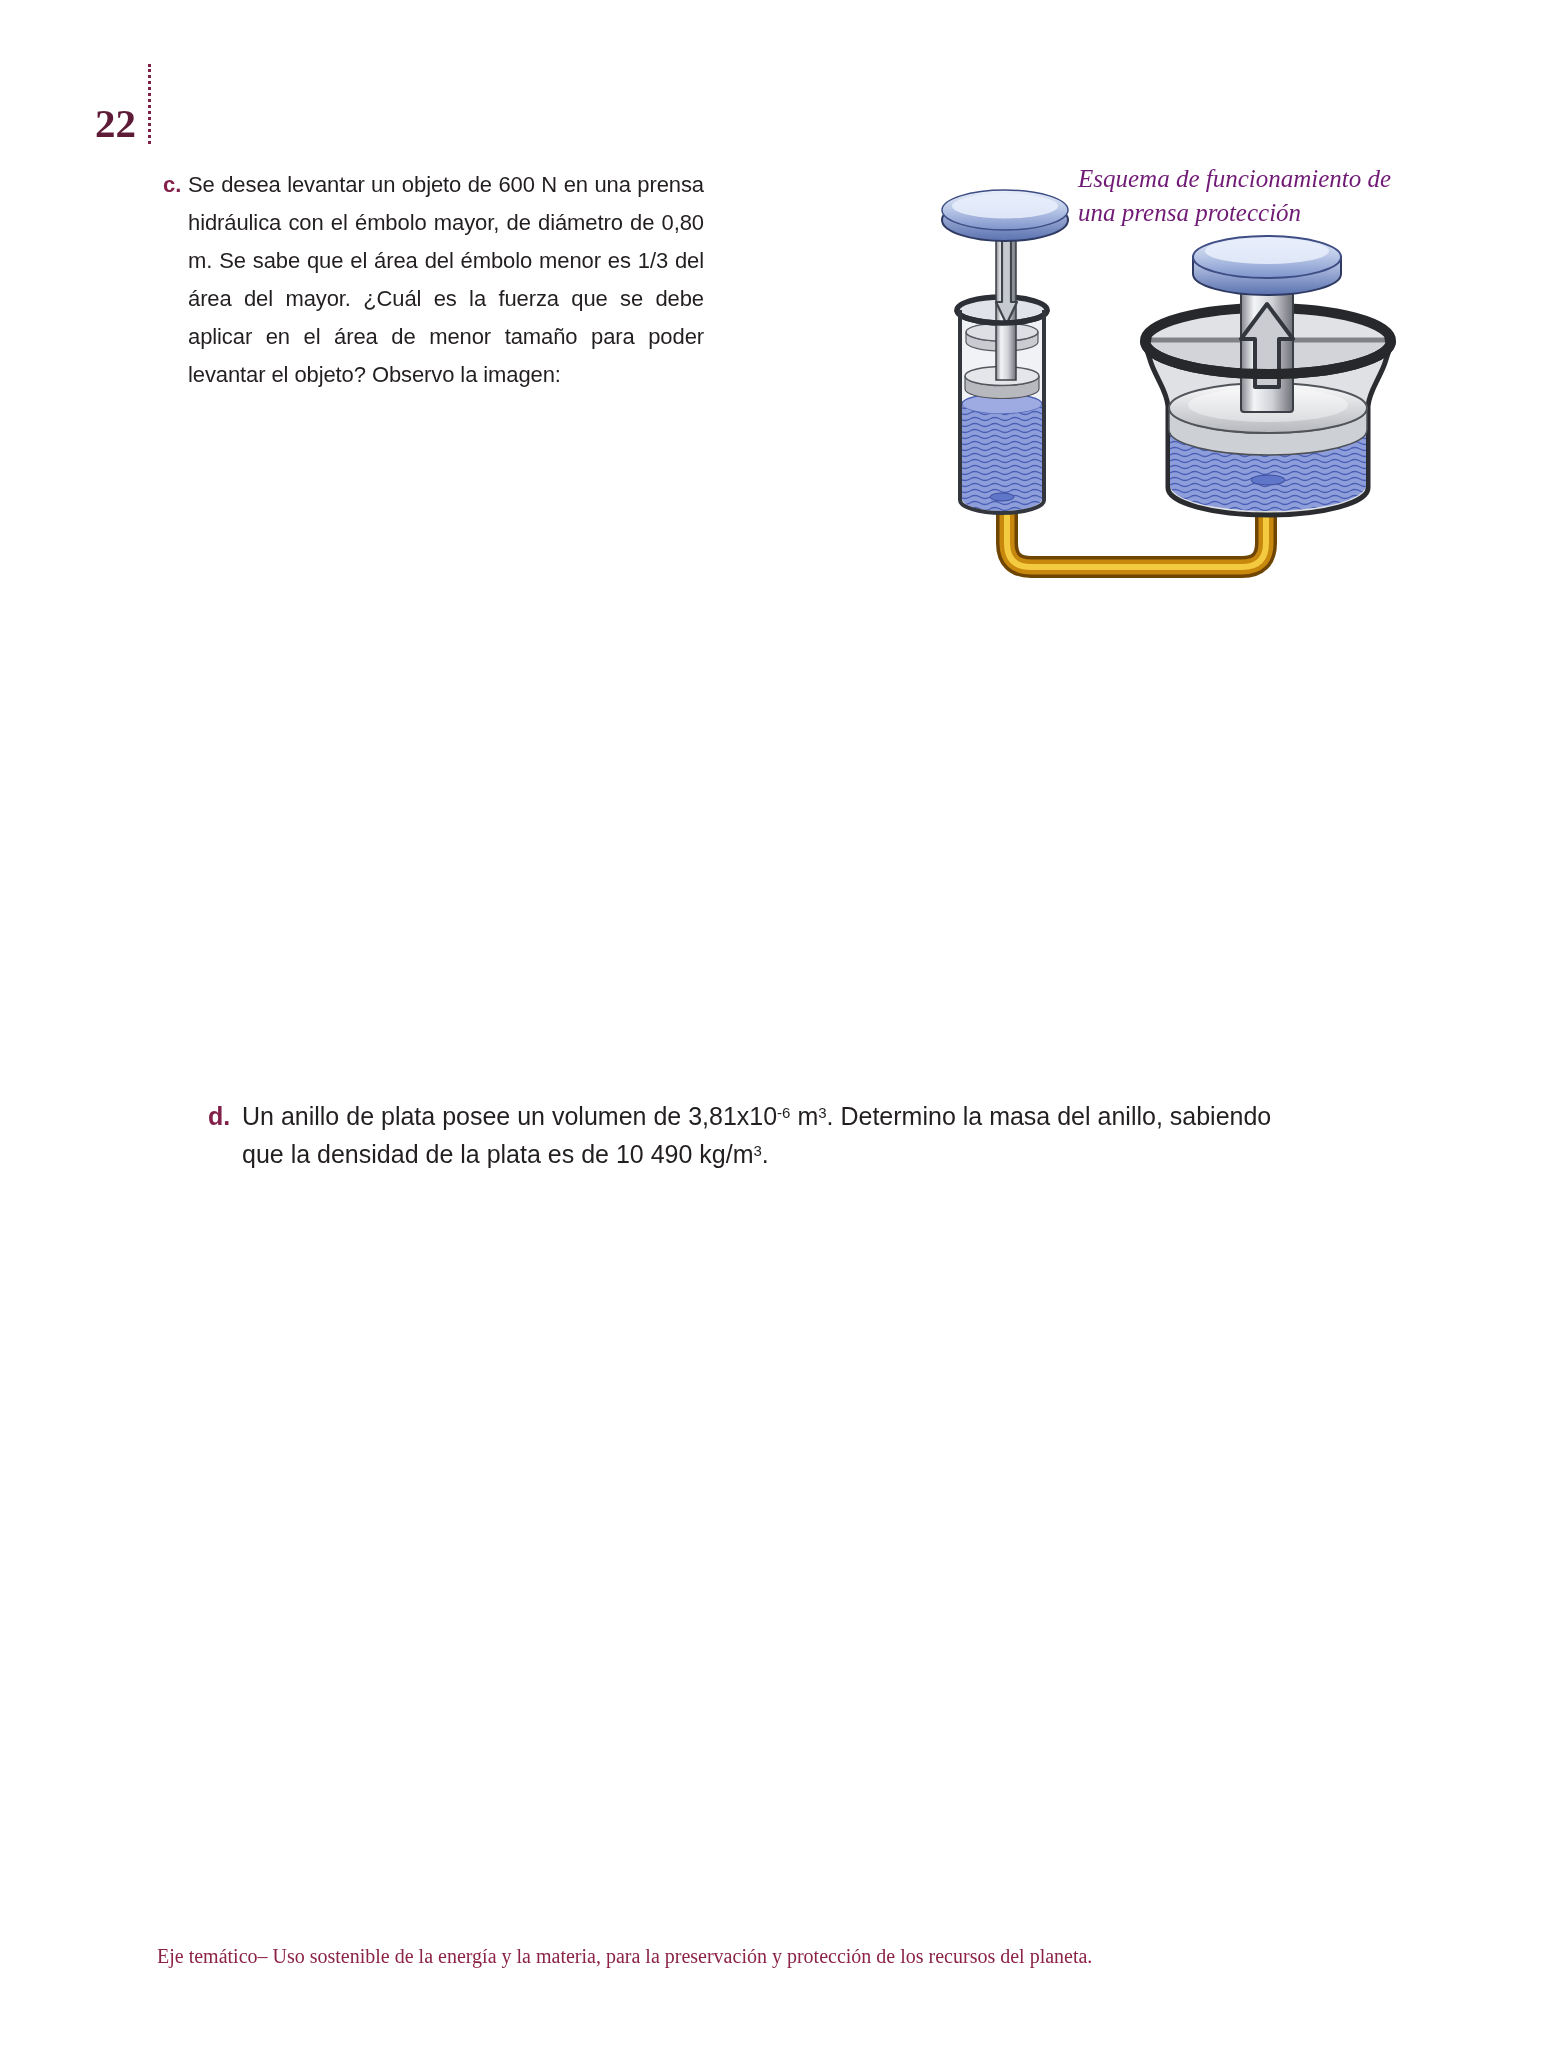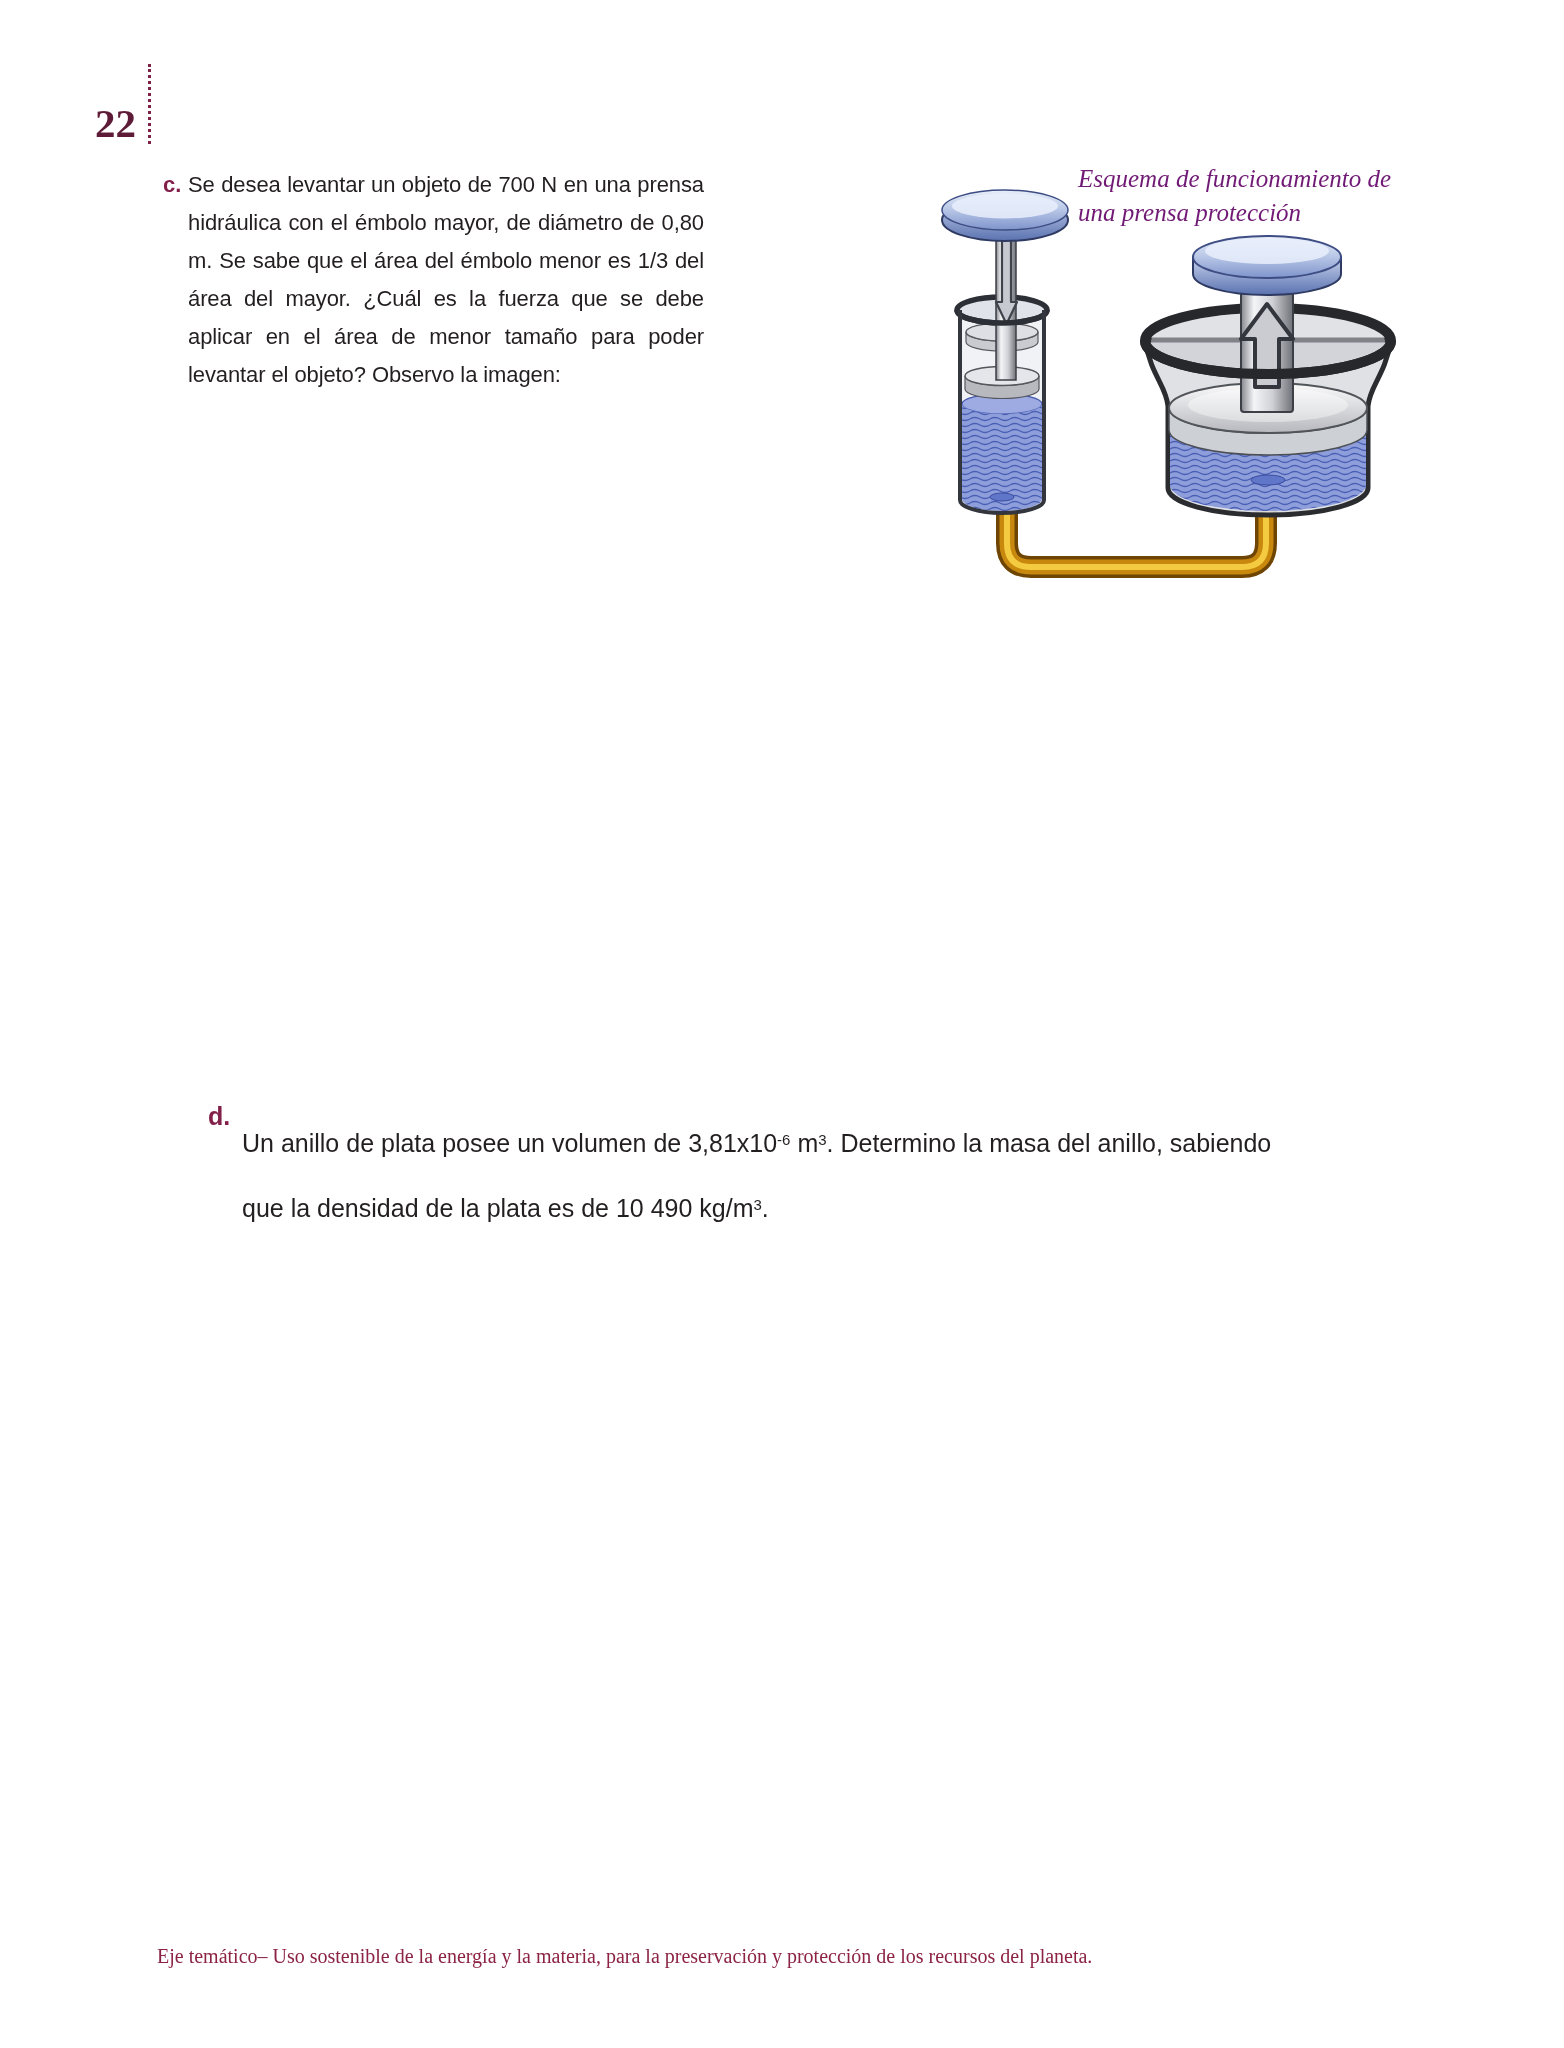--- a/index.html
+++ b/index.html
@@ -21,21 +21,21 @@
     position:absolute;left:0;top:0;color:#82204a;font-weight:700;
   }
   .item-c{left:163px;top:166px;width:541px;}
   .item-c .item-marker{font-size:22px;line-height:38px;}
   .item-c .item-text{
     margin-left:25px;width:516px;font-size:22px;line-height:38px;
     text-align:justify;letter-spacing:-0.1px;
   }
   .item-d{left:208px;top:1097px;width:1210px;font-size:25px;line-height:38px;}
   .item-d .item-marker{font-size:25px;line-height:38px;}
-  .item-d .d-line{margin-left:34px;white-space:nowrap;margin-top:27px;}
+  .item-d .d-line{margin-left:34px;white-space:nowrap;}
   sup{font-size:60%;vertical-align:baseline;position:relative;top:-0.5em;line-height:0;}
   .figure{position:absolute;left:930px;top:140px;width:480px;height:470px;}
   .figure-caption{
     position:absolute;left:148px;top:22px;
     font-family:"Liberation Serif",serif;font-style:italic;
     font-size:25px;line-height:34px;color:#701a75;
   }
   .figure svg{position:absolute;left:0;top:0;}
   .footer{
     position:absolute;left:157px;top:1943px;
@@ -46,21 +46,21 @@
 </head>
 <body>
 
 <div class="page">
 
   <div class="page-number">22</div>
   <div class="dotted-rule"></div>
 
   <div class="item item-c">
     <span class="item-marker">c.</span>
-    <div class="item-text">Se desea levantar un objeto de 700 N en una prensa hidráulica con el émbolo mayor, de diámetro de 0,80 m. Se sabe que el área del émbolo menor es 1/3 del área del mayor. ¿Cuál es la fuerza que se debe aplicar en el área de menor tamaño para poder levantar el objeto? Observo la imagen:</div>
+    <div class="item-text">Se desea levantar un objeto de 600 N en una prensa hidráulica con el émbolo mayor, de diámetro de 0,80 m. Se sabe que el área del émbolo menor es 1/3 del área del mayor. ¿Cuál es la fuerza que se debe aplicar en el área de menor tamaño para poder levantar el objeto? Observo la imagen:</div>
   </div>
 
   <div class="figure">
     <svg width="480" height="470" viewBox="0 0 480 470">
       <defs>
         <linearGradient id="gDiscTop" x1="0" y1="0" x2="0" y2="1">
           <stop offset="0" stop-color="#e9effa"></stop>
             <stop offset="0.5" stop-color="#b7c6e6"></stop>
             <stop offset="1" stop-color="#7e94cb"></stop>
         </linearGradient>

